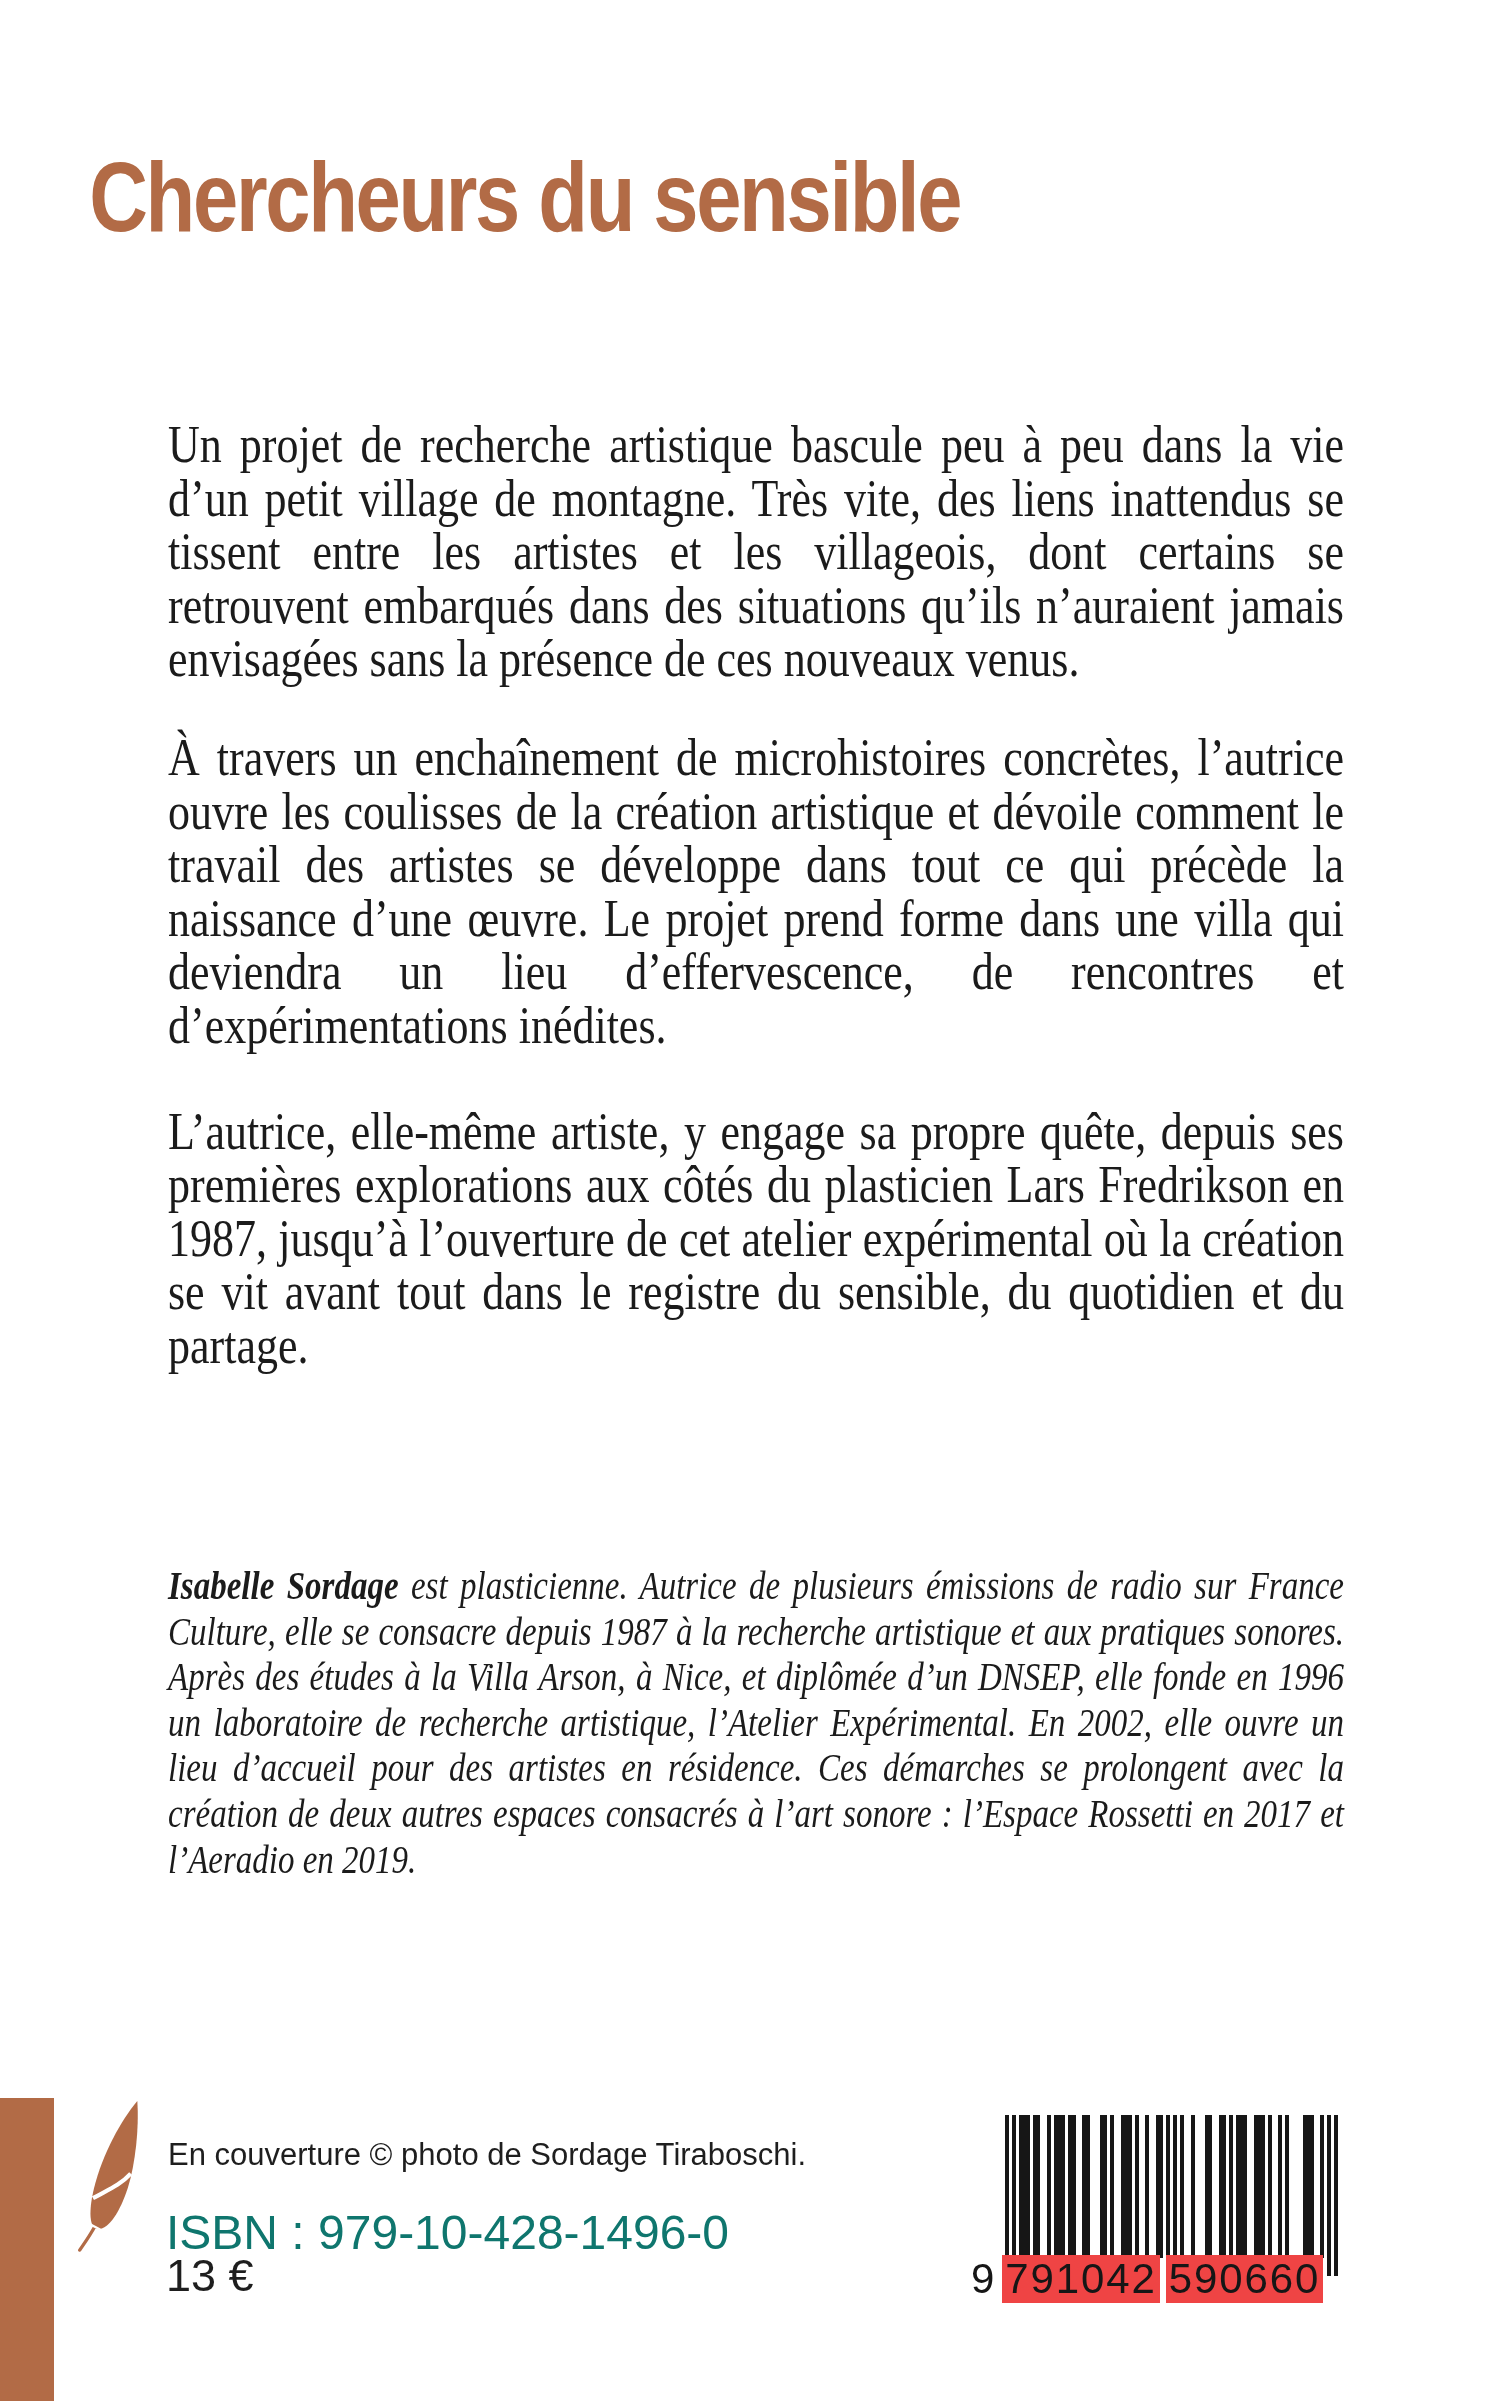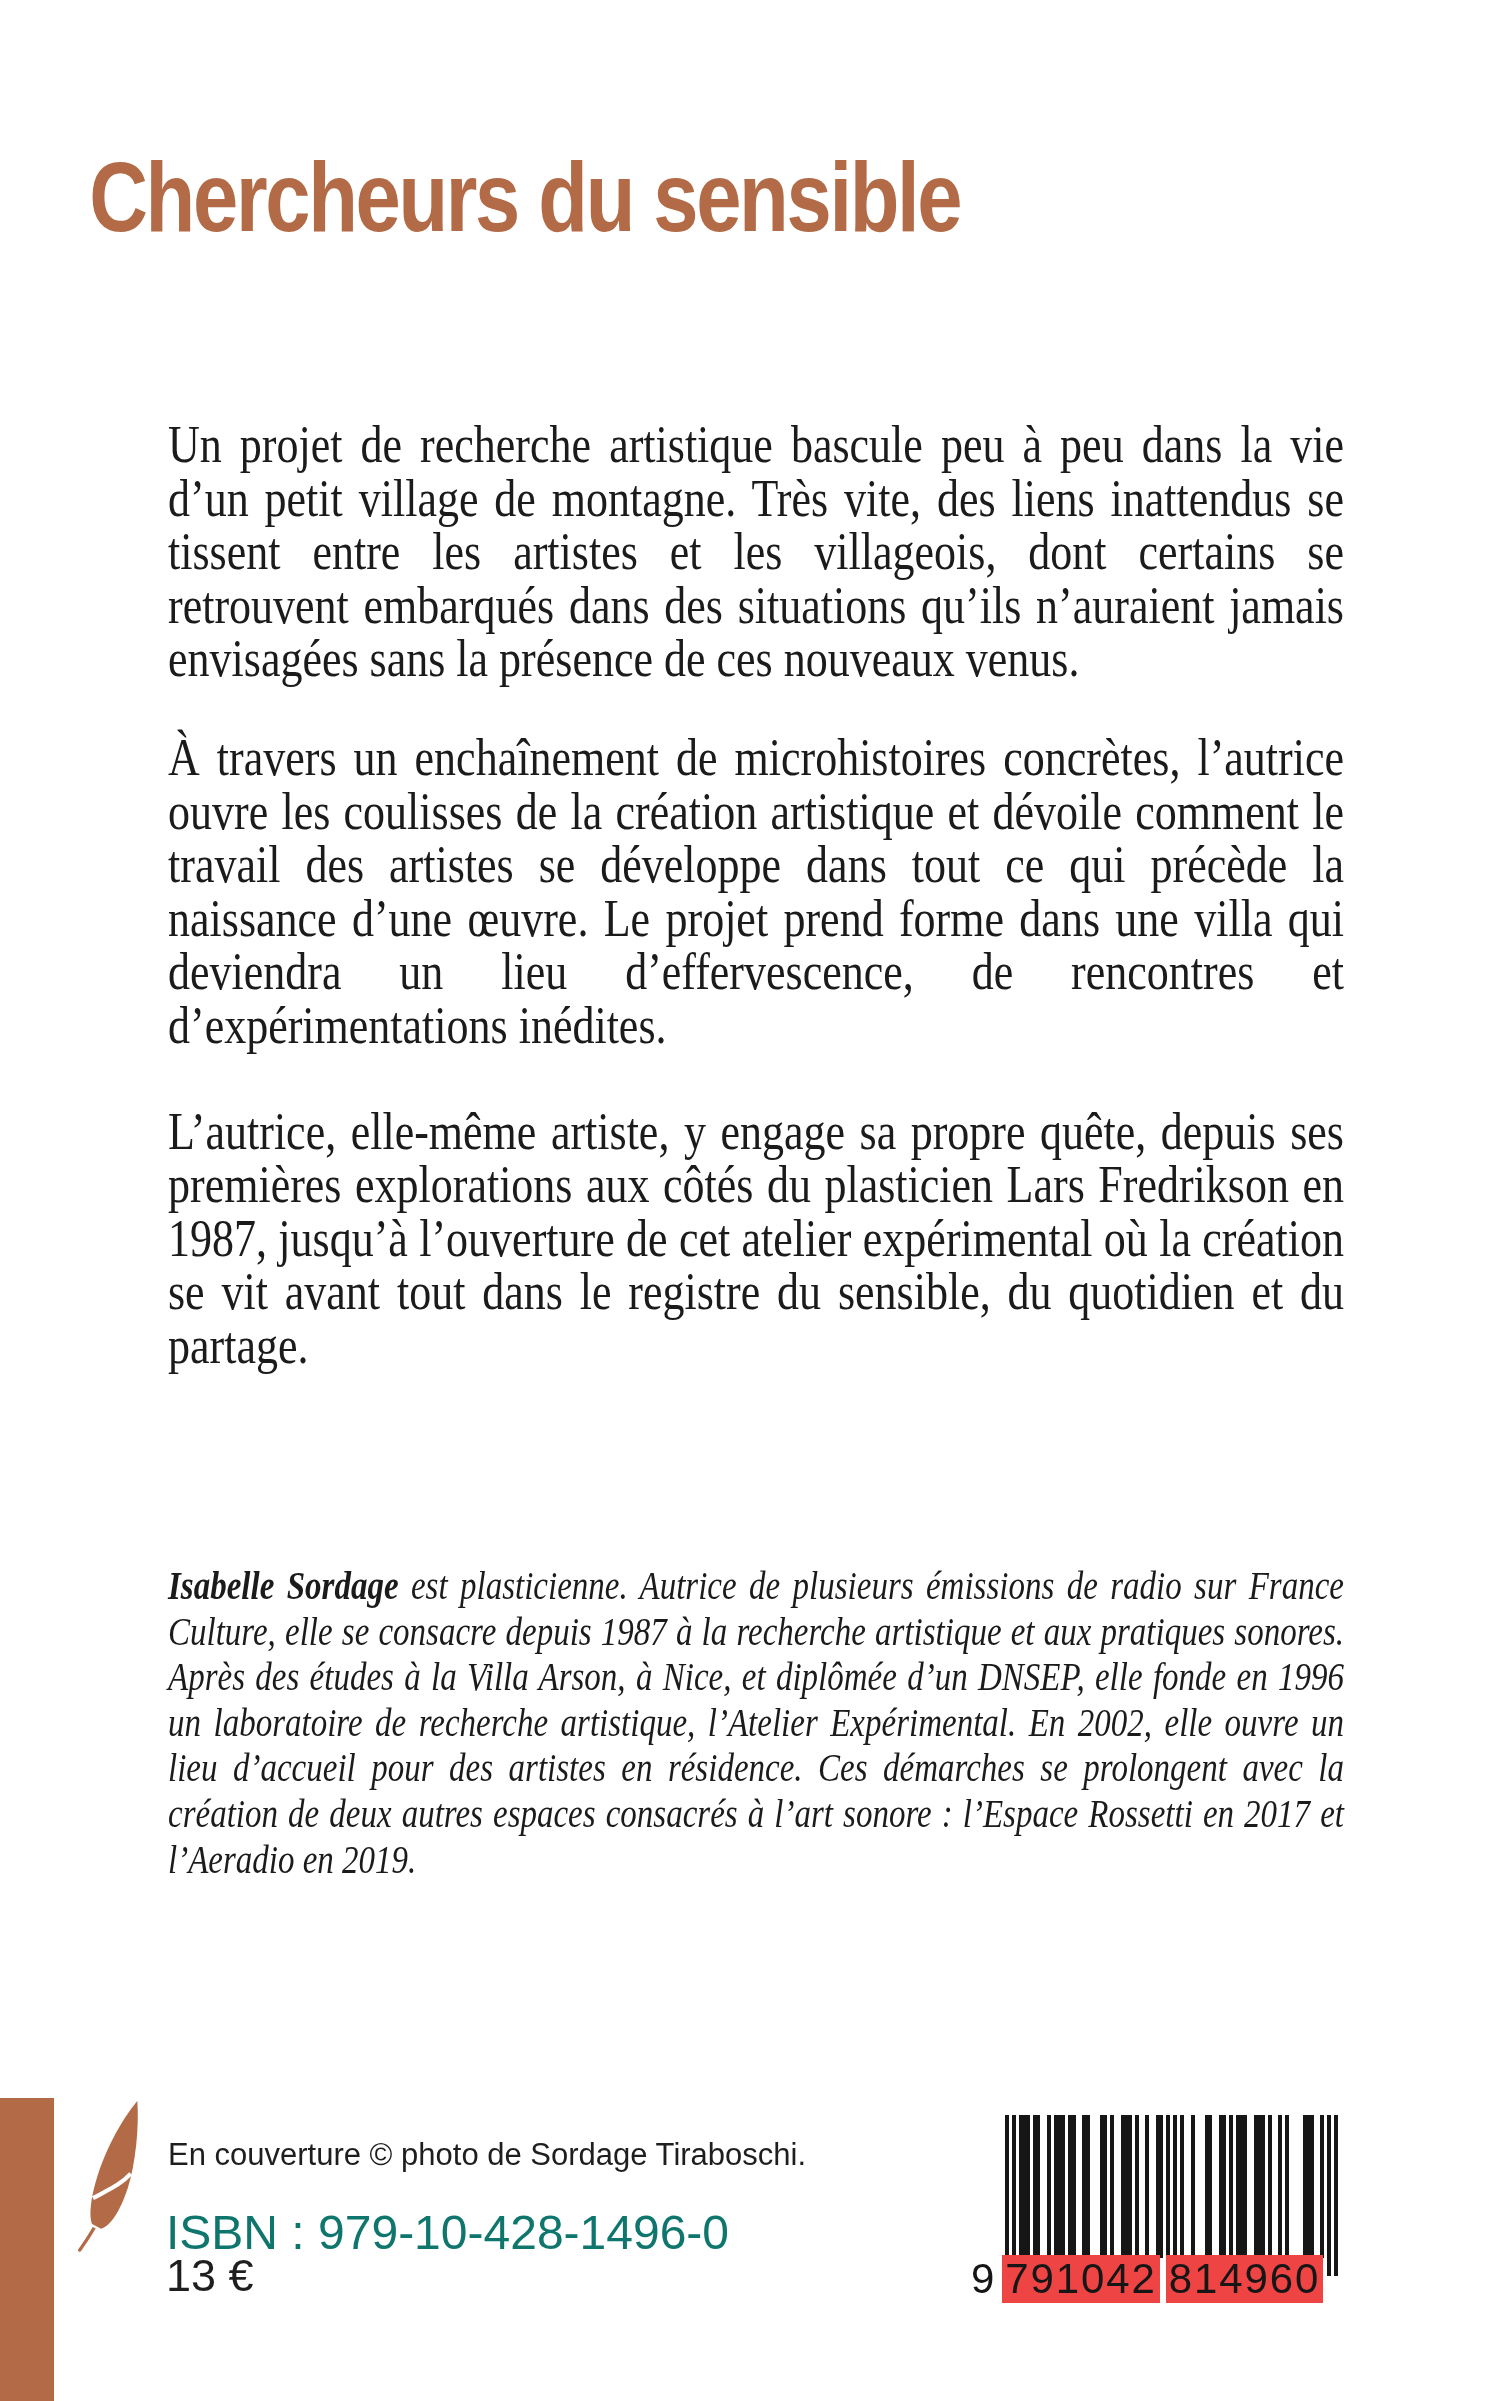--- a/index.html
+++ b/index.html
@@ -200,18 +200,18 @@
         <div class="bc-mod" style="left: 298px; width: 3.7px;"></div>
         <div class="bc-mod" style="left: 301px; width: 3.7px;"></div>
         <div class="bc-mod" style="left: 305px; width: 3.7px;"></div>
         <div class="bc-mod" style="left: 315px; width: 3.7px;"></div>
         <div class="bc-guard" style="left: 322px; width: 3.7px;"></div>
         <div class="bc-guard" style="left: 329px; width: 3.7px;"></div>
       </div>
     <div class="bc-numbers" id="barcode-numbers">
         <span>9</span>
         <span class="bc-numbg">791042</span>
-        <span class="bc-numbg">814960</span>
+        <span class="bc-numbg">590660</span>
       </div>
   </div>
 
 </div>
 
 
 </body></html>

